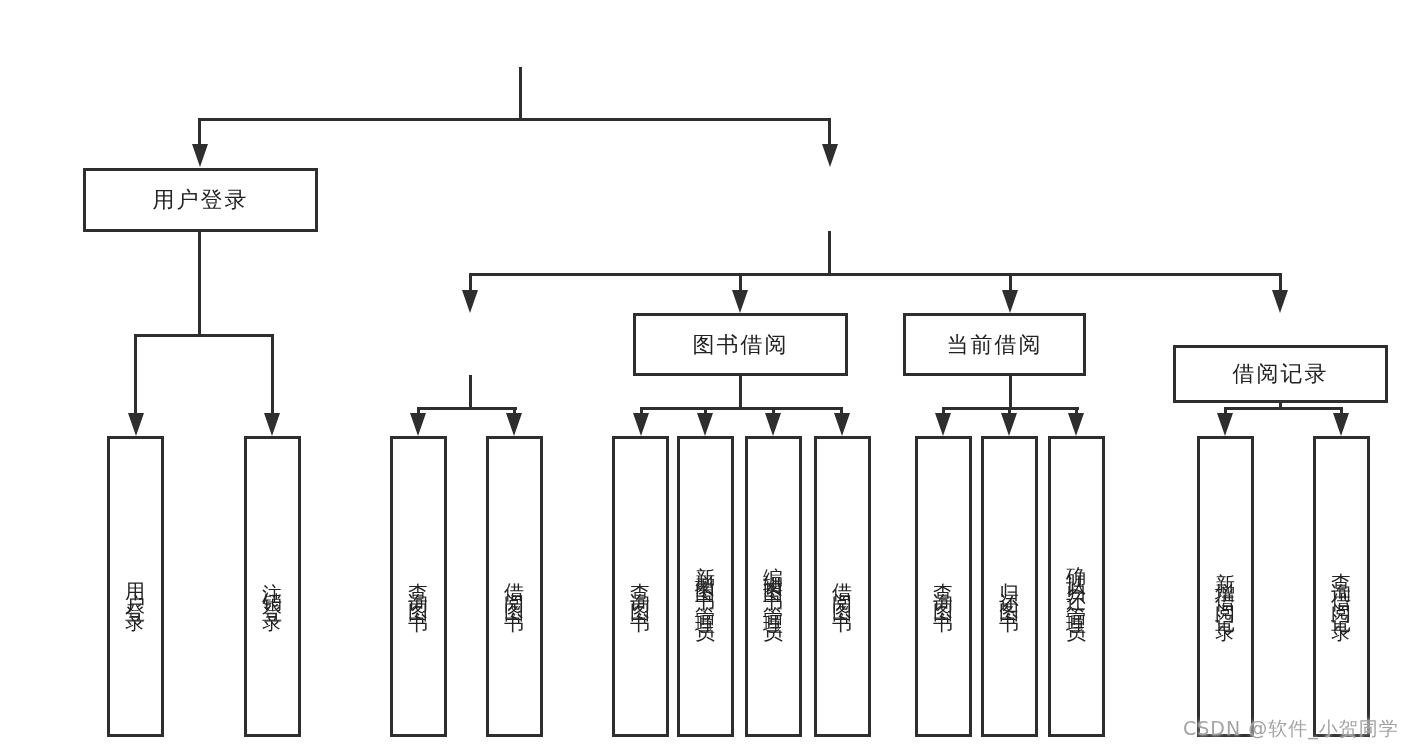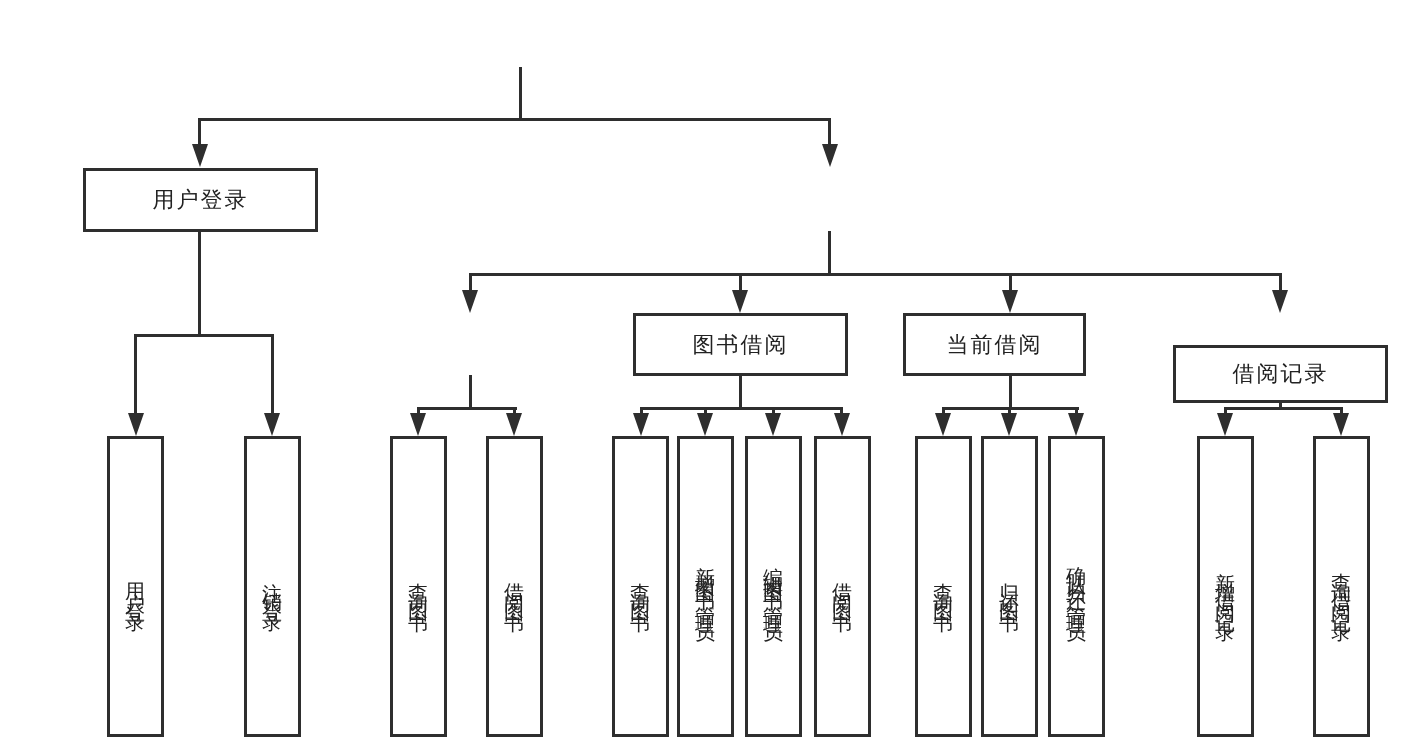--- a/index.html
+++ b/index.html
@@ -162,14 +162,15 @@
   <div class="line" style="left:1075px;top:407px;width:3px;height:7px;"></div>
   <div class="arrow" style="left:1068px;top:413px;"></div>
 
   <div class="line" style="left:1279px;top:375px;width:3px;height:35px;"></div>
   <div class="line" style="left:1224px;top:407px;width:119px;height:3px;"></div>
   <div class="line" style="left:1224px;top:407px;width:3px;height:7px;"></div>
   <div class="arrow" style="left:1217px;top:413px;"></div>
   <div class="line" style="left:1340px;top:407px;width:3px;height:7px;"></div>
   <div class="arrow" style="left:1333px;top:413px;"></div>
 
+  <div class="watermark">CSDN @软件_小贺同学</div>
 
 </div>
 
 </body></html>

